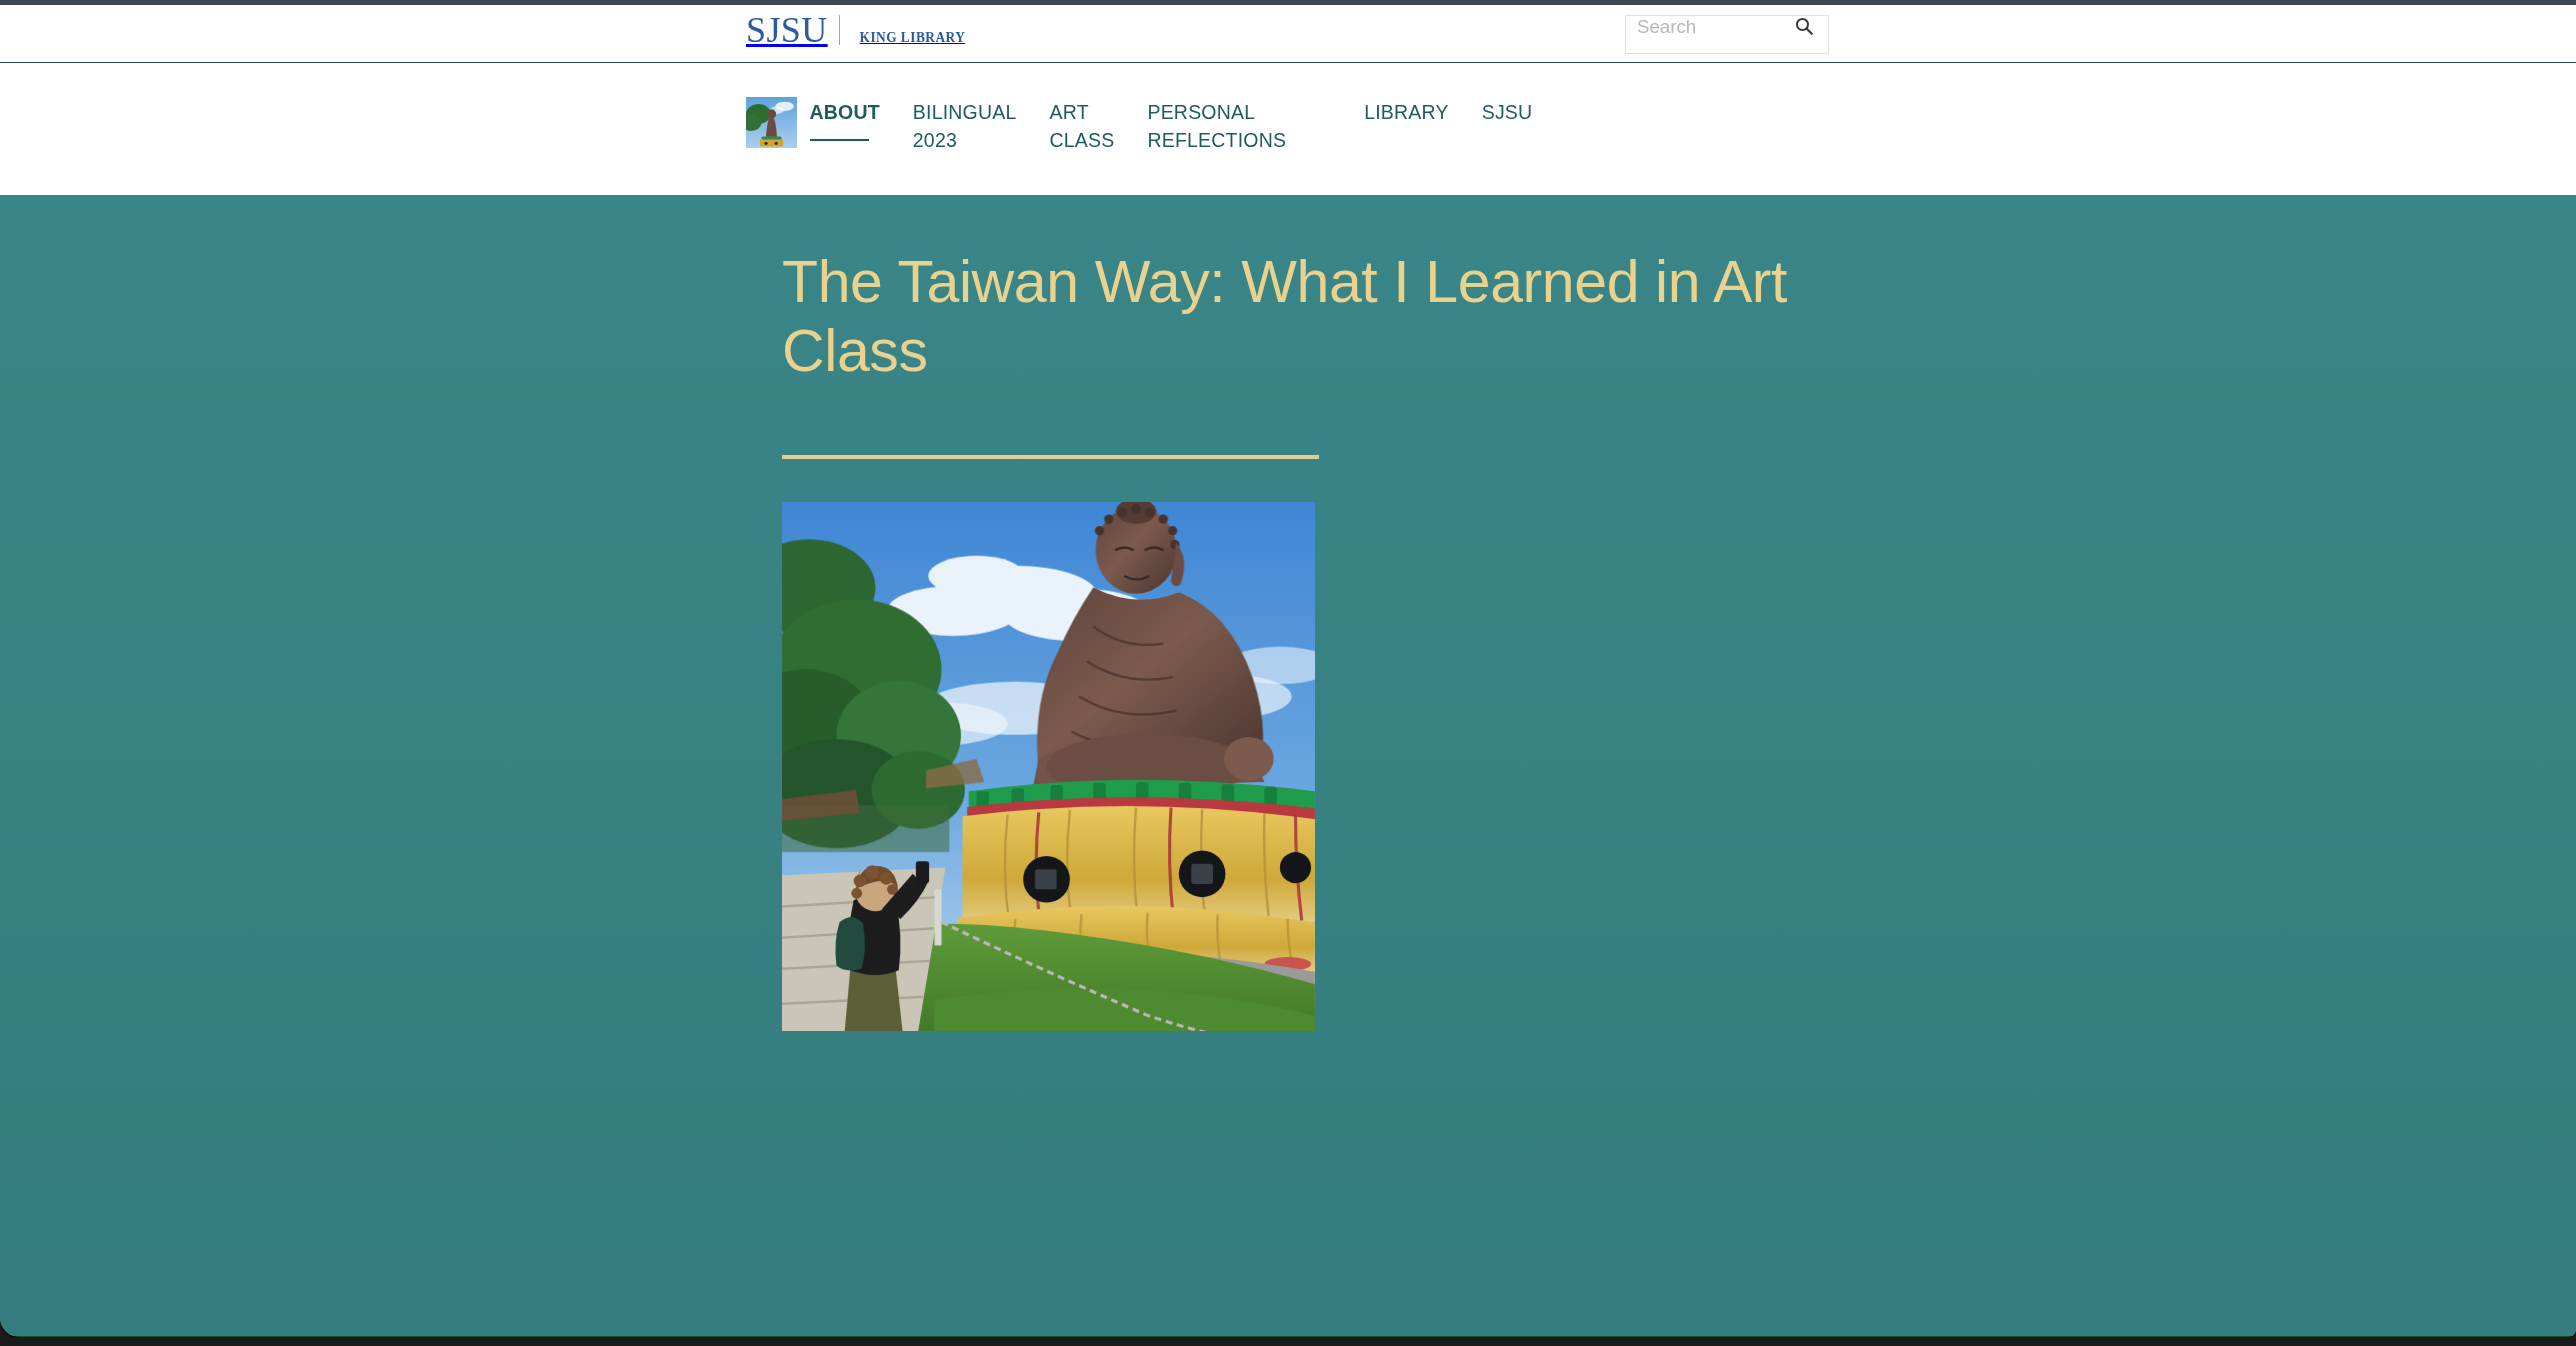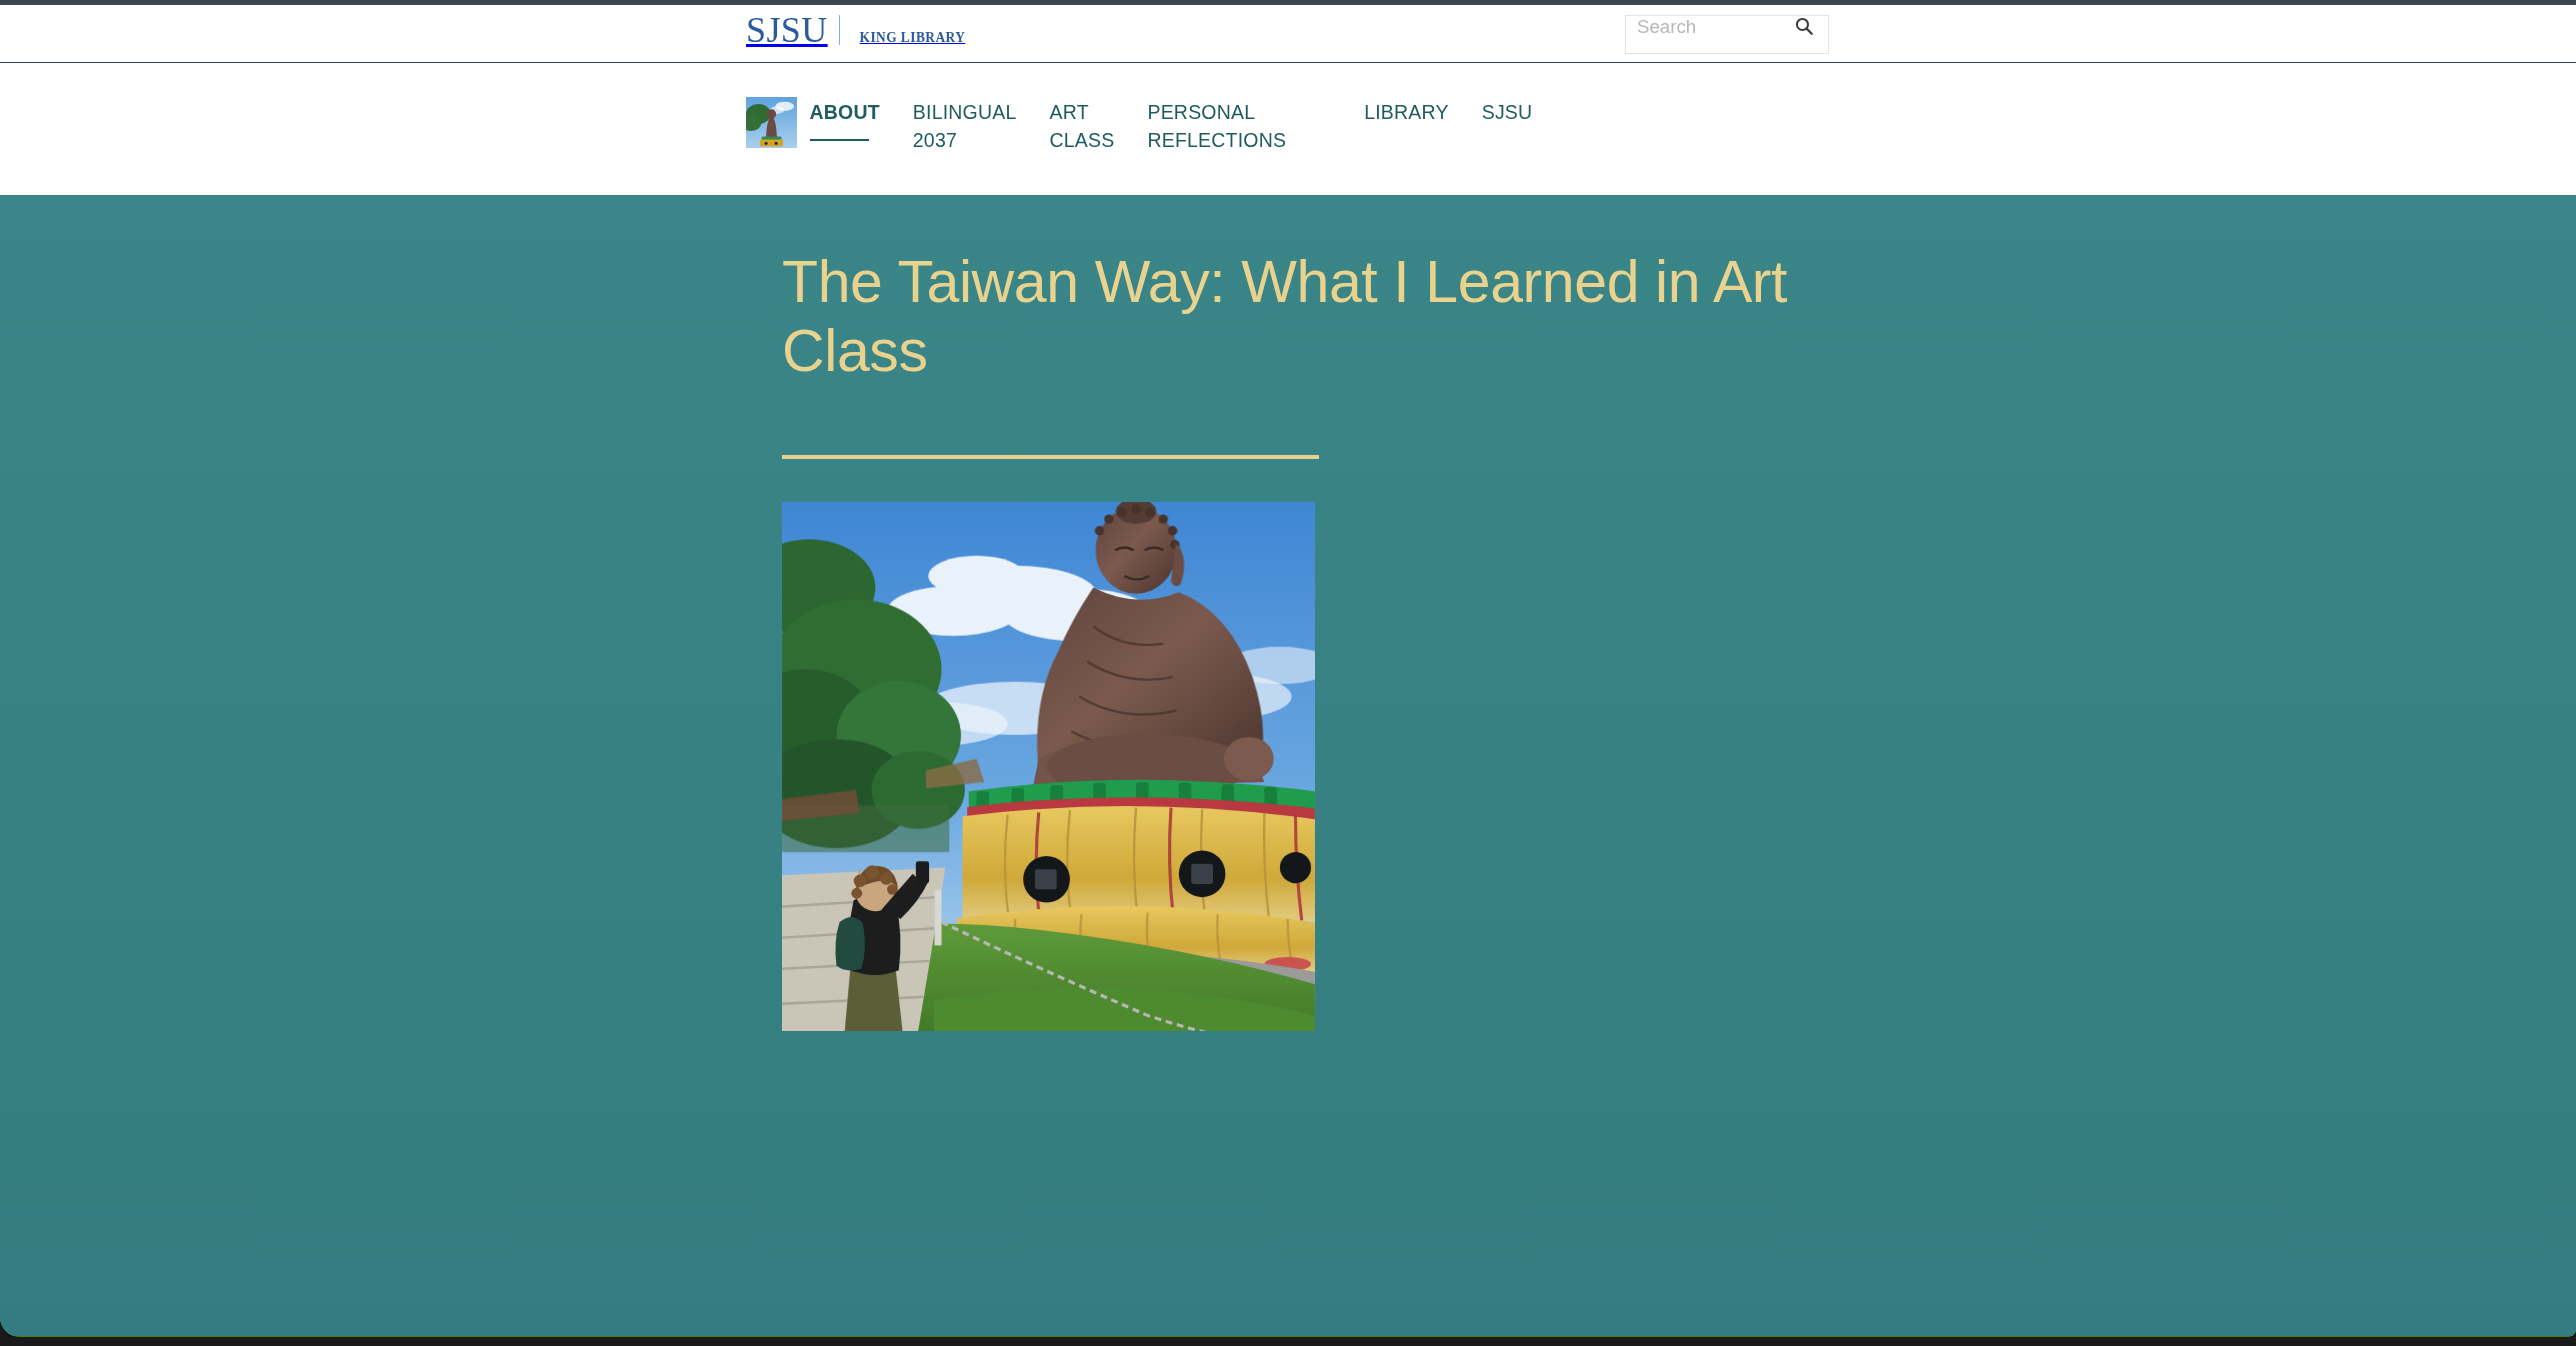--- a/index.html
+++ b/index.html
@@ -30,21 +30,21 @@
     background: #1a1a1a;
     z-index: 60;
   }
 
   
   #page {
     position: absolute;
     top: 5.4px; left: 0;
     width: 2576px;
     height: 1332px;
-    background: #4d7c0f;
+    background: #14532d;
     overflow: hidden;
     border-bottom-left-radius: 20px;
     border-bottom-right-radius: 7.8px;
     box-shadow: 0 1.6px 3.1px rgba(0,0,0,.55);
   }
 
   
   #site-header {
     position: relative;
     width: 100%;
@@ -273,21 +273,21 @@
           <rect x="20" y="51" width="26" height="5" rx="2" fill="#2f8a57"></rect>
           <rect x="18" y="55" width="30" height="9" rx="2" fill="#d4a526"></rect>
           <circle cx="26" cy="60" r="2" fill="#2b2b2b"></circle>
           <circle cx="39" cy="60" r="2" fill="#2b2b2b"></circle>
         </svg>
       </a>
 
       <div id="nav-list">
         <a class="nav-item active" href="#">ABOUT</a>
         <a class="nav-item" href="#">BILINGUAL
-2037</a>
+2023</a>
         <a class="nav-item" href="#">ART
 CLASS</a>
         <a class="nav-item nav-gap-xl" href="#">PERSONAL
 REFLECTIONS</a>
         <a class="nav-item" href="#">LIBRARY</a>
         <a class="nav-item" href="#">SJSU</a>
       </div>
     </div>
   </nav>
 

